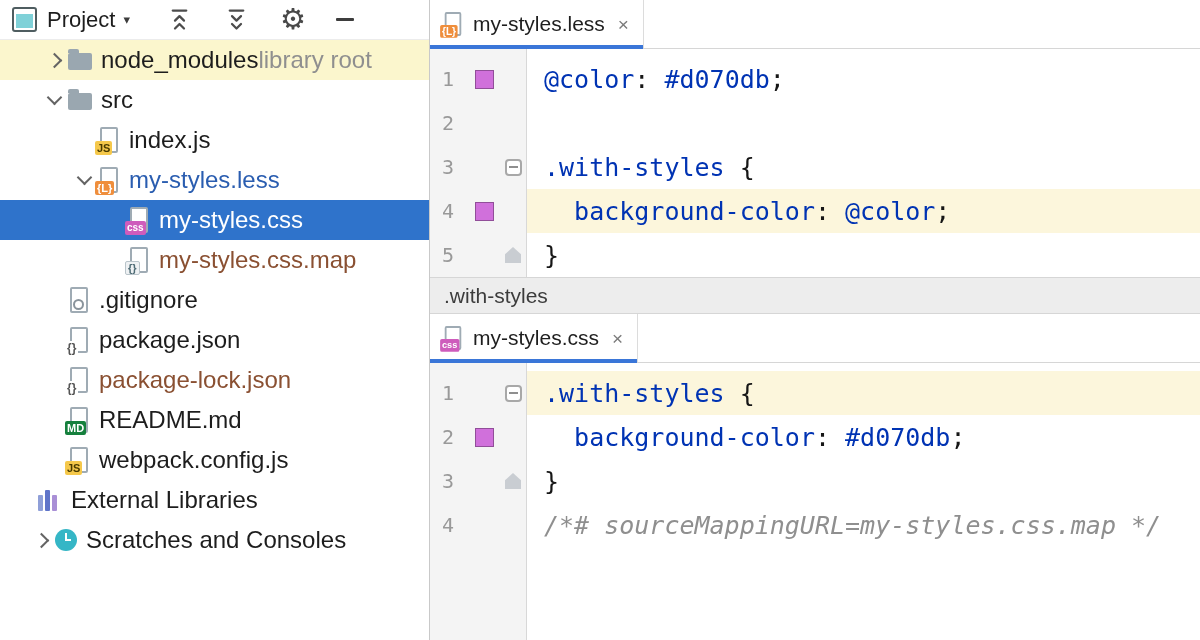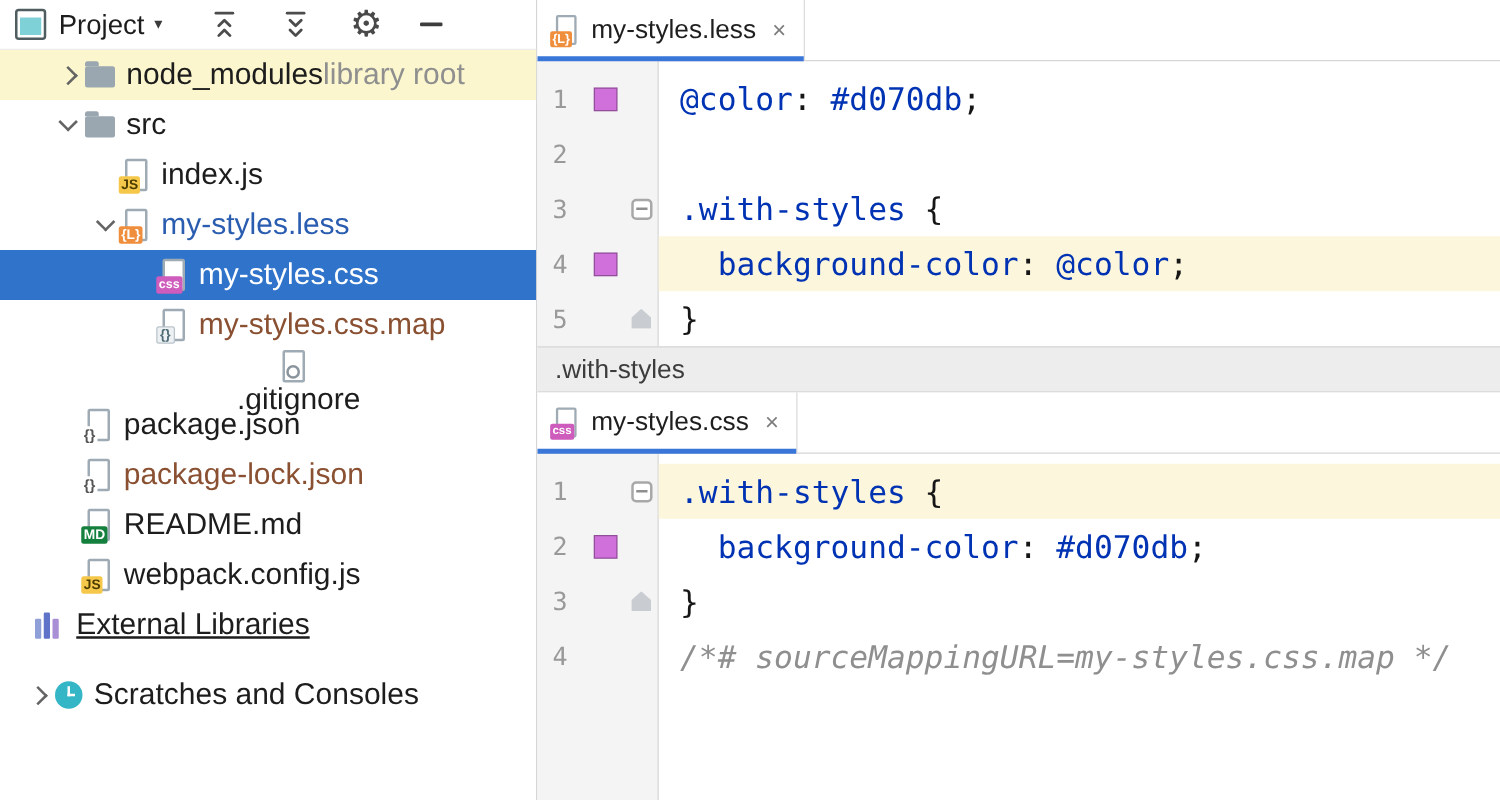--- a/index.html
+++ b/index.html
@@ -163,21 +163,21 @@
           <span class="tree-label">my-styles.css</span>
         </span>
         <span class="tree-row vcs-ignored" style="padding-left: 100px;">
           <span class="chevron empty"></span>
           <span class="tree-icon icon-file file-map">
             <span class="page"></span>
             <span class="badge">{}</span>
           </span>
           <span class="tree-label">my-styles.css.map</span>
         </span>
-        <span class="tree-row" style="padding-left: 40px; flex-direction: column;">
+        <span class="tree-row" style="padding-left: 40px;">
           <span class="chevron empty"></span>
           <span class="tree-icon icon-file file-gitignore">
             <span class="page"></span>
           </span>
           <span class="tree-label">.gitignore</span>
         </span>
         <span class="tree-row" style="padding-left: 40px;">
           <span class="chevron empty"></span>
           <span class="tree-icon icon-file file-json">
             <span class="page"></span>
@@ -202,30 +202,30 @@
           <span class="tree-label">README.md</span>
         </span>
         <span class="tree-row" style="padding-left: 40px;">
           <span class="chevron empty"></span>
           <span class="tree-icon icon-file file-js">
             <span class="page"></span>
             <span class="badge">JS</span>
           </span>
           <span class="tree-label">webpack.config.js</span>
         </span>
-        <span class="tree-row" style=" text-decoration: underline;">
+        <span class="tree-row" style="padding-left: 10px;">
           <span class="chevron empty"></span>
           <span class="tree-icon icon-libs">
             <span class="lib-bar b0"></span>
             <span class="lib-bar b1"></span>
             <span class="lib-bar b2"></span>
           </span>
           <span class="tree-label">External Libraries</span>
         </span>
-        <span class="tree-row" style="padding-left: 16px; margin-top: 16px;">
+        <span class="tree-row" style="padding-left: 27px;">
           <span class="chevron right"></span>
           <span class="tree-icon icon-scratch"></span>
           <span class="tree-label">Scratches and Consoles</span>
         </span>
       </div>
   </aside>
 
   <main class="editor-col">
 
     <section class="editor editor-top">

